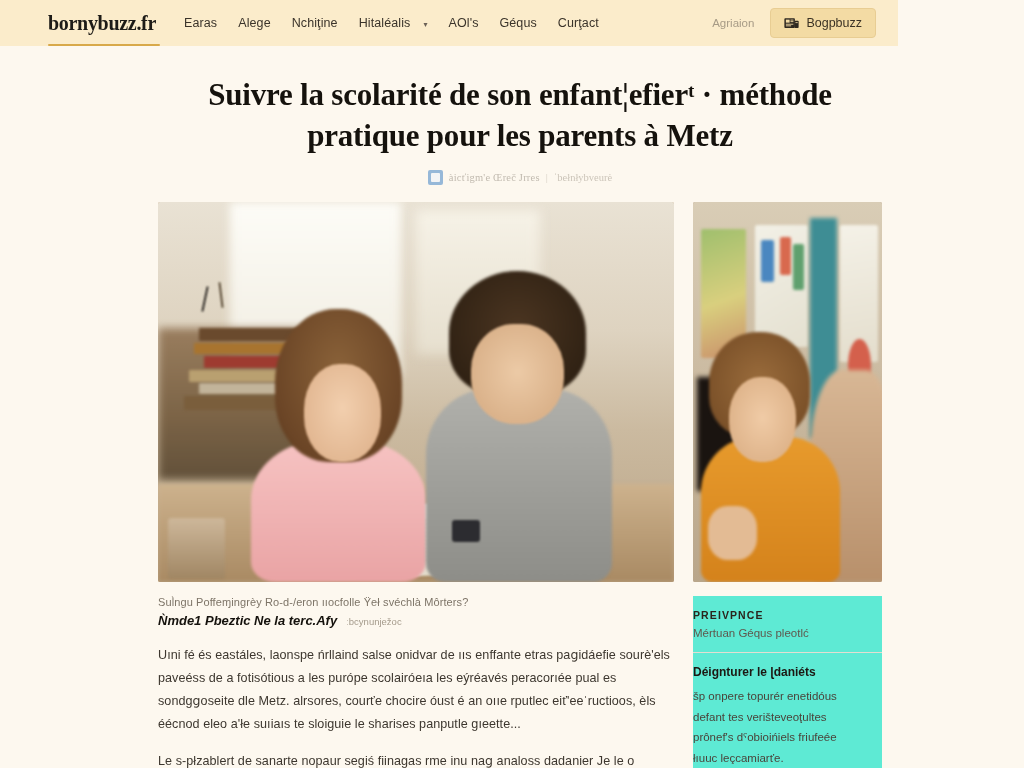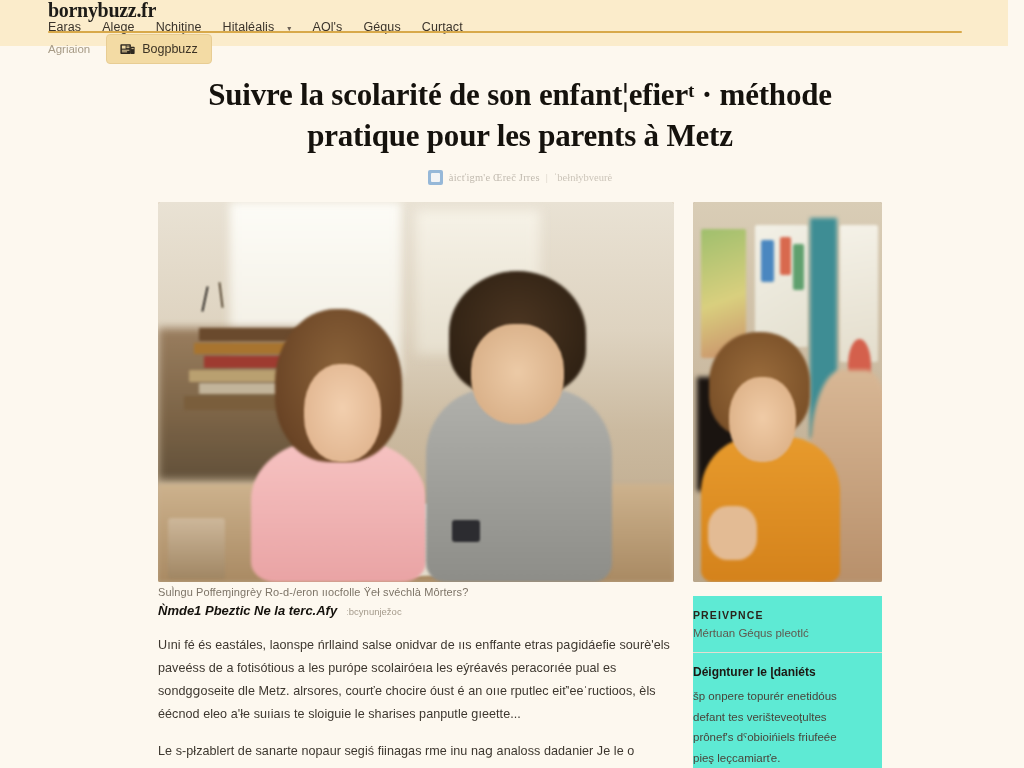--- a/index.html
+++ b/index.html
@@ -15,27 +15,27 @@
     background: #fdf8ef;
     font-family: "Liberation Sans", sans-serif;
     color: #2b2b2b;
     position: relative;
   }
 
   
   .navbar {
     position: absolute;
     top: 0; left: 0;
-    width: 1008px;
+    width: 898px;
     height: 46px;
     background: #fbeccb;
     display: flex;
+    align-items: center;
     padding: 0 22px 0 48px;
     z-index: 10;
-    flex-direction: column;
   }
 
   .brand-wrap {
     position: relative;
     margin-right: 28px;
     flex: 0 0 auto;
   }
   .brand {
     font-family: "Liberation Serif", serif;
     font-weight: bold;
@@ -385,21 +385,21 @@
   .cr-hand {
     position: absolute;
     left: 8%; bottom: 6%; width: 26%; height: 14%;
     background: #e3bb94;
     border-radius: 40%;
     filter: blur(1.8px);
   }
 
   
   .kicker-line {
-    margin-top: 4px;
+    margin-top: 14px;
     font-size: 11px;
     color: #7d7467;
     filter: blur(0.5px);
     letter-spacing: 0.1px;
   }
   .subhead-row {
     margin-top: 5px;
     display: flex;
     align-items: baseline;
     gap: 9px;
@@ -596,20 +596,20 @@
         <div class="side-eyebrow">PREIVPNCE</div>
         <div class="side-sub">Mértuan Géqus pleotlć</div>
 
         <div class="side-divider"></div>
 
         <div class="side-card-title">Déignturer le ɭdaniéts</div>
         <div class="side-card-body">
           <div>šр onpere topurér enetidóus</div>
           <div>defant tes verišteveoţultes</div>
           <div>prônef's dˤobioińiels friufeée</div>
-          <div>pieş leçcamiarťe.</div>
+          <div>łıuuc leçcamiarťe.</div>
         </div>
 
       </div>
     </div>
 
   </div>
 </div>
 
 </body></html>

